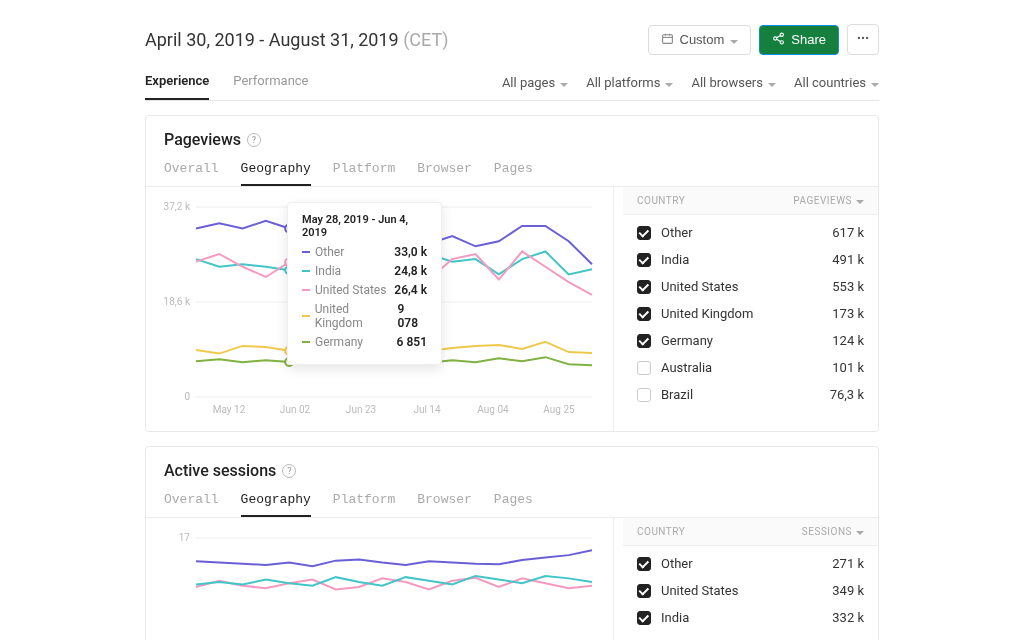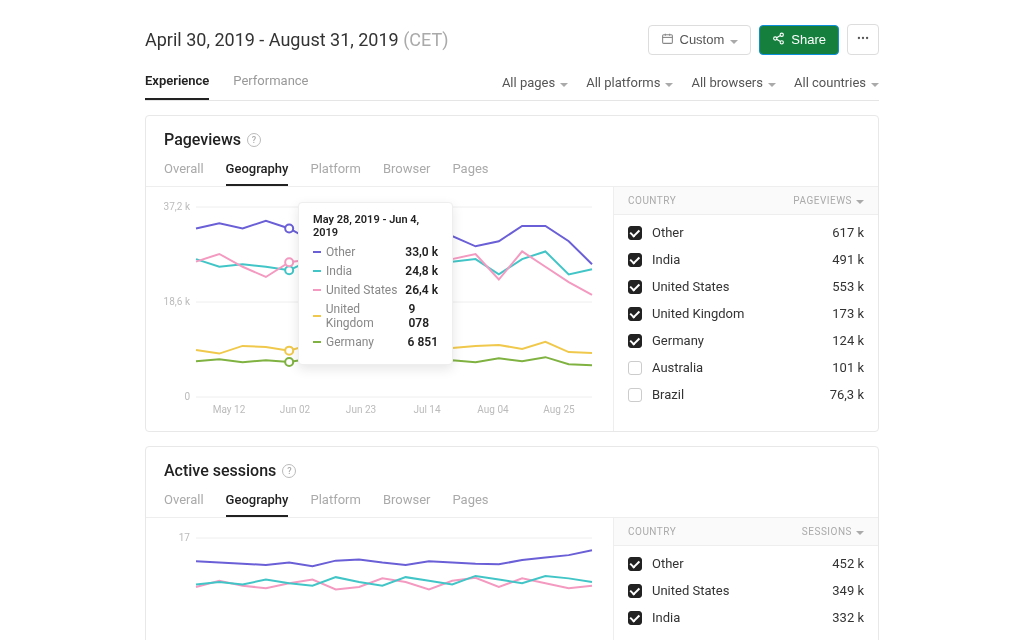--- a/index.html
+++ b/index.html
@@ -19,25 +19,25 @@
 .main-tab.active { color: #222; font-weight: 600; border-bottom-color: #222; }
 .filters { display: flex; gap: 18px; padding-bottom: 8px; text-align: center; }
 .filter { display: inline-flex; align-items: center; gap: 5px; color: #555; font-size: 13px; cursor: pointer; }
 .chev::after { content: ""; display: inline-block; width: 0; height: 0; border-left: 4px solid transparent; border-right: 4px solid transparent; border-top: 4px solid #aaa; }
 .content { padding: 0 145px; }
 .panel { border: 1px solid #e8e8e8; border-radius: 4px; margin-top: 14px; background: #fff; }
 .panel-header { padding: 14px 18px 0; }
 .panel-title-row { display: flex; align-items: center; gap: 6px; font-size: 16px; font-weight: 500; color: #222; }
 .info-icon { display: inline-flex; width: 14px; height: 14px; border: 1px solid #bbb; border-radius: 50%; align-items: center; justify-content: center; font-size: 9px; color: #aaa; }
 .sub-tabs { display: flex; gap: 22px; margin-top: 12px; }
-.sub-tab { padding-bottom: 8px; color: #aaa; font-size: 13px; cursor: pointer; border-bottom: 2px solid transparent; }
+.sub-tab { padding-bottom: 8px; color: #aaa; font-size: 13px; cursor: pointer; border-bottom: 2px solid transparent; font-family: Liberation Mono, monospace; }
 .sub-tab.active { color: #222; font-weight: 500; border-bottom-color: #222; }
 .panel-body { display: flex; border-top: 1px solid #eee; }
 .chart-area { flex: 1; padding: 12px 4px 12px 14px; position: relative; }
-.legend-area { width: 265px; border-left: 1px solid #eee; }
+.legend-area { width: 265px; border-left: 1px solid #eee; padding-left: 9px; }
 .legend-header { display: flex; justify-content: space-between; padding: 8px 14px; background: #fafafa; font-size: 10px; letter-spacing: 0.5px; color: #aaa; text-transform: uppercase; border-bottom: 1px solid #eee; }
 .legend-header .right { display: inline-flex; align-items: center; gap: 4px; }
 .legend-rows { padding: 4px 0; }
 .legend-row { display: flex; align-items: center; justify-content: space-between; padding: 6px 14px; }
 .legend-left { display: flex; align-items: center; gap: 10px; }
 .chk { width: 14px; height: 14px; border-radius: 3px; border: 1px solid #ccc; display: inline-flex; align-items: center; justify-content: center; }
 .chk.on { background: #222; border-color: #222; }
 .chk.on::after { content: ""; width: 7px; height: 4px; border: 2px solid #fff; border-top: none; border-right: none; transform: rotate(-45deg) translate(0,-1px); }
 .legend-name { font-size: 13px; color: #333; }
 .legend-val { font-size: 13px; color: #333; }
@@ -160,21 +160,21 @@
               <circle cx="129.1764705882353" cy="63.16129032258064" r="4" class="marker" stroke="#f49ac1"></circle>
               <circle cx="129.1764705882353" cy="151.63387096774193" r="4" class="marker" stroke="#f0c94c"></circle>
               <circle cx="129.1764705882353" cy="163.00833333333333" r="4" class="marker" stroke="#7fb241"></circle>
               <text x="69" y="214" text-anchor="middle" class="axis-label">May 12</text>
               <text x="135" y="214" text-anchor="middle" class="axis-label">Jun 02</text>
               <text x="201" y="214" text-anchor="middle" class="axis-label">Jun 23</text>
               <text x="267" y="214" text-anchor="middle" class="axis-label">Jul 14</text>
               <text x="333" y="214" text-anchor="middle" class="axis-label">Aug 04</text>
               <text x="399" y="214" text-anchor="middle" class="axis-label">Aug 25</text>
             </svg>
-          <div class="tooltip" id="pv-tooltip" style="left:152px; top:15px;">
+          <div class="tooltip" id="pv-tooltip" style="left:141px; top:15px;">
               <div class="tooltip-title">May 28, 2019 - Jun 4, 2019</div>
               <div class="tooltip-row">
                 <span class="tooltip-label"><span class="tooltip-dash" style="background:#6a5fd6"></span>Other</span>
                 <span class="tooltip-val">33,0 k</span>
               </div>
               <div class="tooltip-row">
                 <span class="tooltip-label"><span class="tooltip-dash" style="background:#42c5c7"></span>India</span>
                 <span class="tooltip-val">24,8 k</span>
               </div>
               <div class="tooltip-row">
@@ -285,21 +285,21 @@
                 <span>Sessions</span>
                 <span class="chev"></span>
               </span>
           </div>
           <div class="legend-rows" id="ss-legend">
               <div class="legend-row">
                 <div class="legend-left">
                   <span class="chk on"></span>
                   <span class="legend-name">Other</span>
                 </div>
-                <span class="legend-val">452 k</span>
+                <span class="legend-val">271 k</span>
               </div>
               <div class="legend-row">
                 <div class="legend-left">
                   <span class="chk on"></span>
                   <span class="legend-name">United States</span>
                 </div>
                 <span class="legend-val">349 k</span>
               </div>
               <div class="legend-row">
                 <div class="legend-left">

